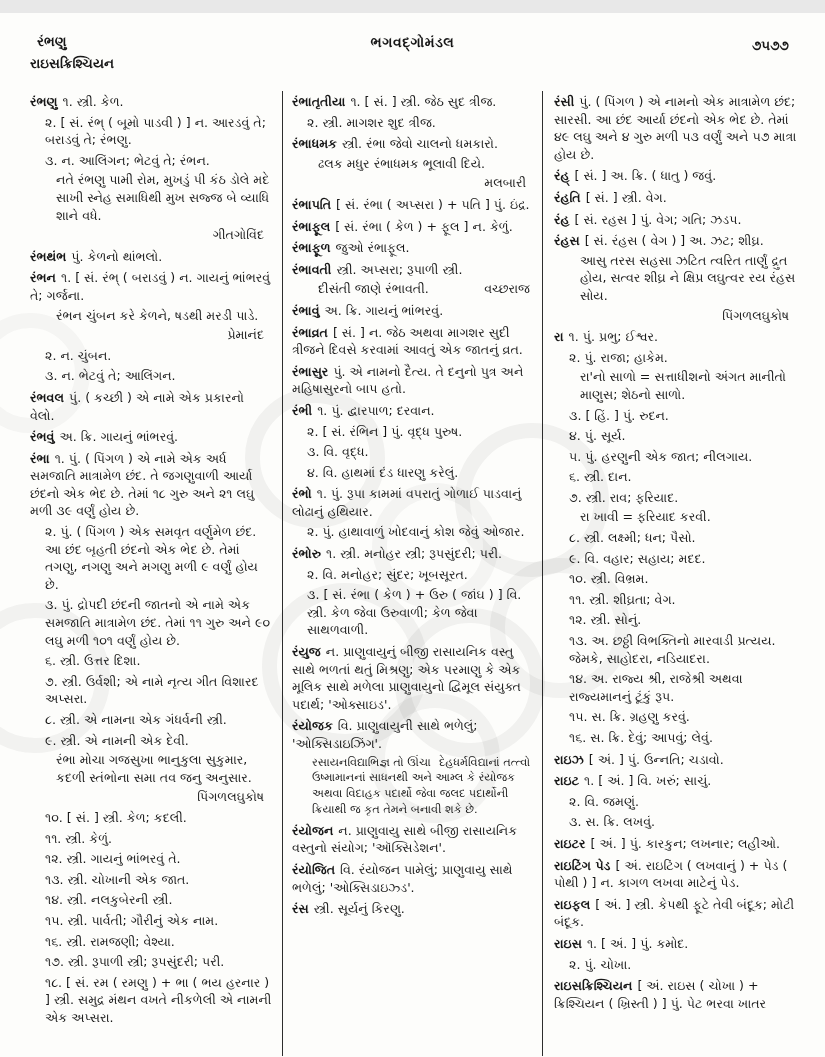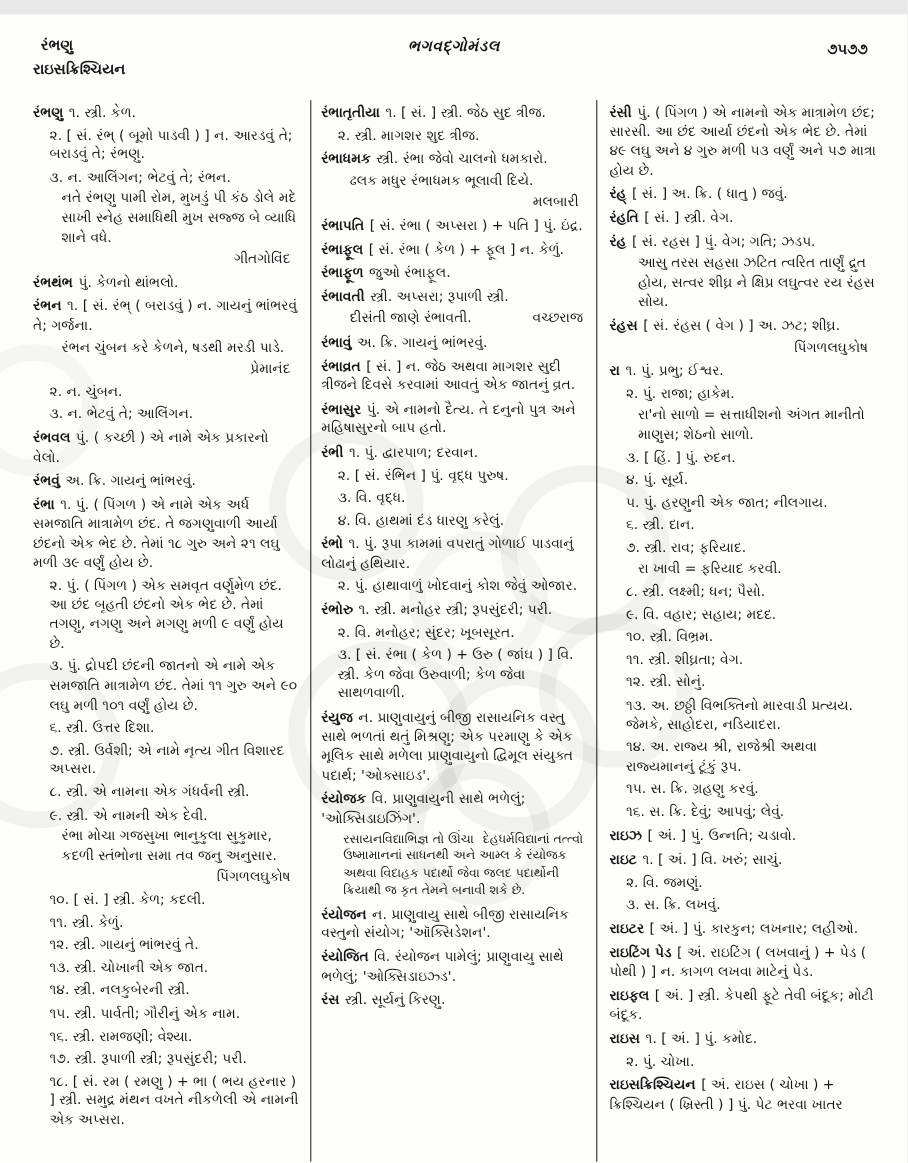--- a/index.html
+++ b/index.html
@@ -9,21 +9,21 @@
     margin:13px auto;
     background:#fdfdfb;
     color:#171717;
     font-family:"DejaVu Sans",sans-serif;
     overflow:hidden;
   }
   
   .pagehead{position:absolute;left:0;top:0;width:100%;height:70px;}
   .guide1{position:absolute;left:37px;top:20px;font-size:13.5px;font-weight:bold;}
   .guide2{position:absolute;left:30px;top:42px;font-size:13.5px;font-weight:bold;}
-  .booktitle{position:absolute;left:0;top:21px;width:100%;text-align:center;font-size:14px;font-weight:bold;letter-spacing:.5px;font-style:italic;}
+  .booktitle{position:absolute;left:0;top:21px;width:100%;text-align:center;font-size:14px;font-weight:bold;letter-spacing:.5px;}
   .pagenum{position:absolute;right:36px;top:24px;font-size:13.5px;font-weight:bold;text-align:center;}
   
   .rule{position:absolute;top:78px;width:1px;height:965px;background:#2d2d2d;}
   .rule1{left:282px;}
   .rule2{left:542px;}
   
   .cols{position:absolute;left:0;top:72px;width:100%;height:983px;display:flex;}
   .col{overflow:hidden;height:100%;box-sizing:border-box;position:relative;z-index:2;}
   .col1{width:282px;padding:4px 10px 0 30px;}
   .col2{width:260px;padding:4px 8px 0 10px;}
@@ -204,23 +204,23 @@
     <section class="col col3">
 
         <p class="para entry"><b class="hw">રંસી</b><span class="inlinecite"></span><span>પું. ( પિંગળ ) એ નામનો એક માત્રામેળ છંદ; સારસી. આ છંદ આર્યા છંદનો એક ભેદ છે. તેમાં ૪૯ લઘુ અને ૪ ગુરુ મળી ૫૩ વર્ણું અને ૫૭ માત્રા હોય છે.</span></p>
 
         <p class="para entry"><b class="hw">રંહ્</b><span class="inlinecite"></span><span>[ સં. ] અ. ક્રિ. ( ધાતુ ) જવું.</span></p>
 
         <p class="para entry"><b class="hw">રંહતિ</b><span class="inlinecite"></span><span>[ સં. ] સ્ત્રી. વેગ.</span></p>
 
         <p class="para entry"><b class="hw">રંહ</b><span class="inlinecite"></span><span>[ સં. રહસ ] પું. વેગ; ગતિ; ઝડપ.</span></p>
 
+        <p class="para entry"><b class="hw">રંહસ</b><span class="inlinecite"></span><span>[ સં. રંહસ ( વેગ ) ] અ. ઝટ; શીઘ્ર.</span></p>
+
         <p class="para quote"><b class="hw"></b><span class="inlinecite"></span><span>આસુ તરસ સહસા ઝટિત ત્વરિત તાર્ણું દ્રુત હોય, સત્વર શીઘ્ર ને ક્ષિપ્ર લઘુત્વર રય રંહસ સોય.</span></p>
-
-        <p class="para entry"><b class="hw">રંહસ</b><span class="inlinecite"></span><span>[ સં. રંહસ ( વેગ ) ] અ. ઝટ; શીઘ્ર.</span></p>
 
         <p class="para cite"><b class="hw"></b><span class="inlinecite"></span><span>પિંગળલઘુકોષ</span></p>
 
         <p class="para entry"><b class="hw">રા</b><span class="inlinecite"></span><span>૧. પું. પ્રભુ; ઈશ્વર.</span></p>
 
         <p class="para sense"><b class="hw"></b><span class="inlinecite"></span><span>૨. પું. રાજા; હાકેમ.</span></p>
 
         <p class="para quote"><b class="hw"></b><span class="inlinecite"></span><span>રા'નો સાળો = સત્તાધીશનો અંગત માનીતો માણુસ; શેઠનો સાળો.</span></p>
 
         <p class="para sense"><b class="hw"></b><span class="inlinecite"></span><span>૩. [ હિં. ] પું. રુદન.</span></p>

